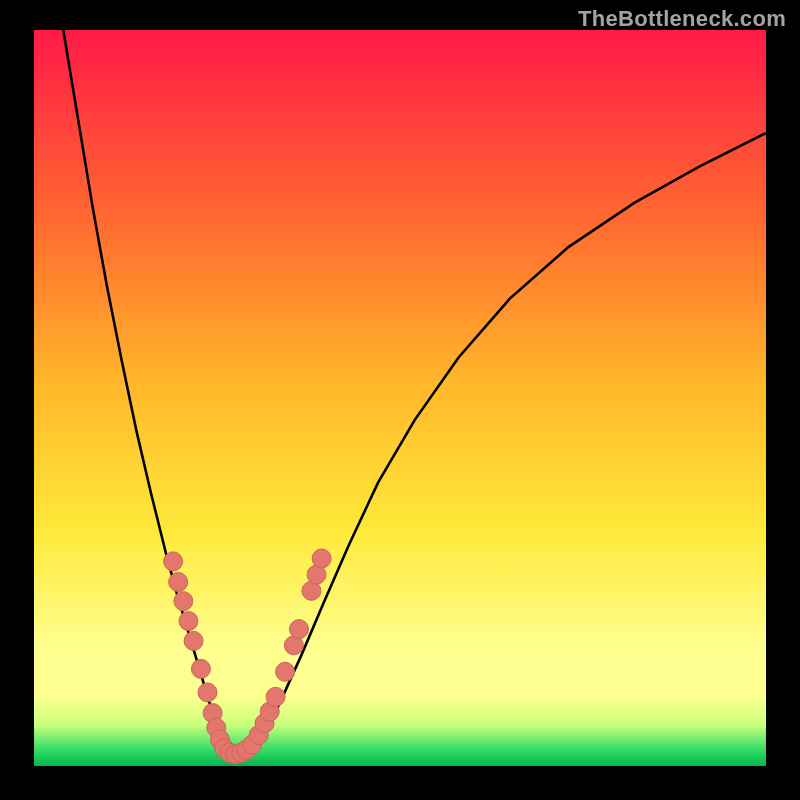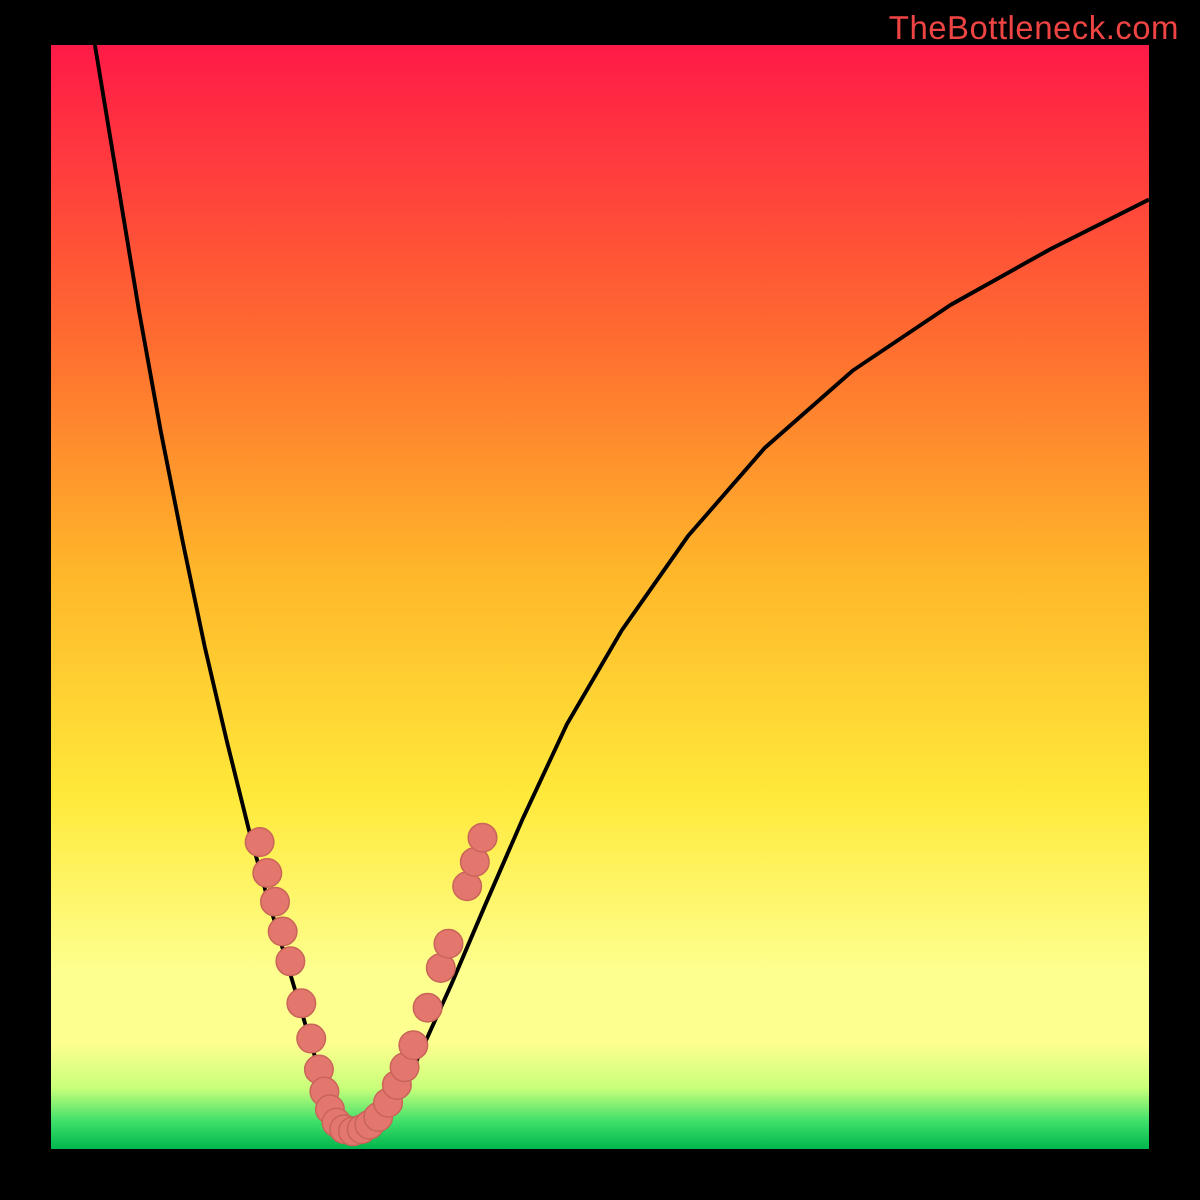--- a/index.html
+++ b/index.html
@@ -21,23 +21,23 @@
     left: 34px;
     top: 30px;
     width: 732px;
     height: 736px;
     overflow: hidden;
   }
   .watermark {
     position: absolute;
     top: 6px;
     right: 14px;
-    color: #ef4444;
+    color: #a3a3a3;
     font-size: 22px;
-    font-weight: 400;
+    font-weight: 700;
     letter-spacing: 0.3px;
   }
   svg { display: block; }
 </style>
 </head>
 <body>
 
 <div class="frame">
 
   <div class="watermark">TheBottleneck.com</div>

